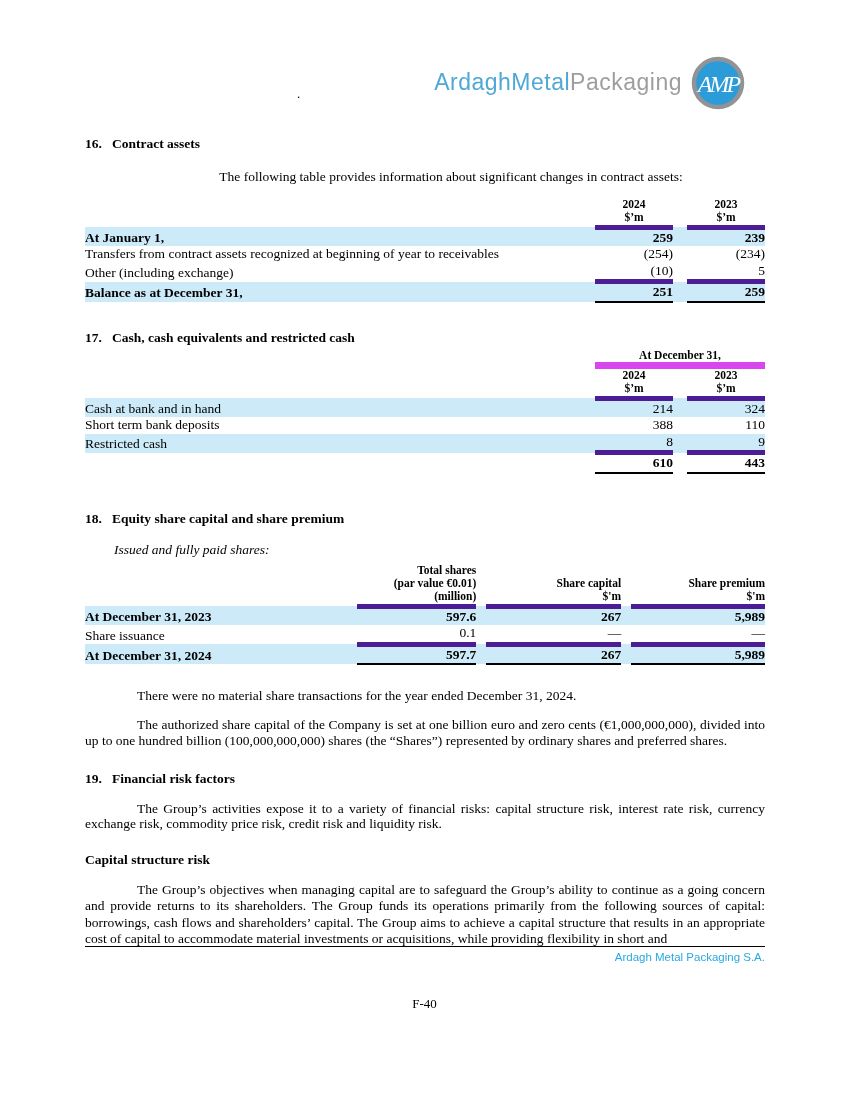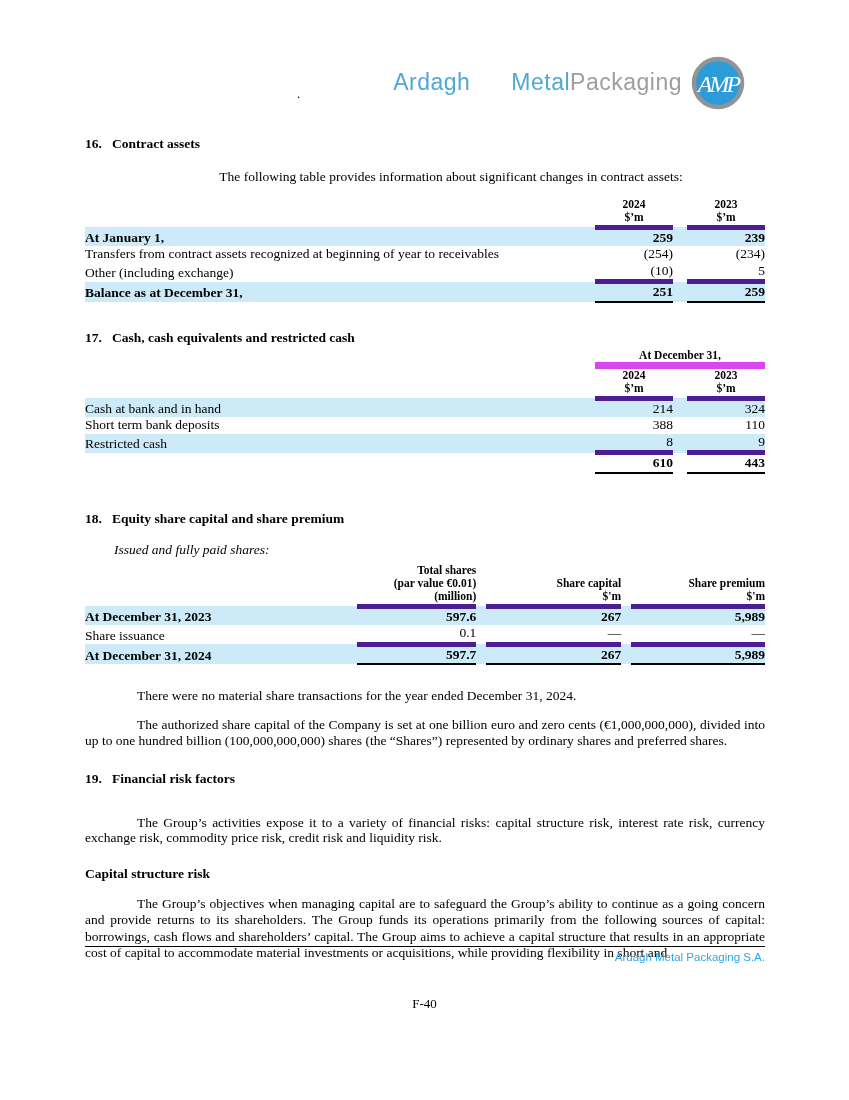--- a/index.html
+++ b/index.html
@@ -13,21 +13,21 @@
   html,body{margin:0;padding:0;}
   body{
     width:849px;height:1100px;position:relative;background:#fff;color:#000;
     font-family:"Liberation Serif",serif;font-size:13.5px;
     overflow:hidden;
   }
   .content{padding:0 84px 0 85px;}
   
   .header{height:110px;padding-top:55px;box-sizing:border-box;display:flex;justify-content:flex-end;align-items:center;padding-right:104px;gap:9px;}
   .logo-text{font-family:"Liberation Sans",sans-serif;font-size:23px;letter-spacing:.5px;white-space:nowrap;}
-  .logo-text .blue{color:var(--logo-blue);margin-left:41px;}
+  .logo-text .blue{color:var(--logo-blue);}
   .logo-text .gray{color:var(--logo-gray);}
   .stray-dot{position:absolute;left:297px;top:86px;font-size:13px;}
   
   .sec-heading{font-weight:bold;font-size:13.5px;line-height:16px;}
   .sec-heading .num{display:inline-block;width:27px;}
   .sub-heading{font-weight:bold;font-size:13.5px;line-height:16px;}
   .para{line-height:15.8px;text-align:justify;}
   .para.indent{text-indent:52px;}
   .italic-line{font-style:italic;text-indent:29px;}
   
@@ -51,21 +51,21 @@
   #intro16{margin-top:17px;text-indent:52px;text-align:center;}
   #table16{margin-top:13px;}
   #h17{margin-top:27px;}
   #table17{margin-top:2px;}
   #h18{margin-top:37px;}
   #sub18{margin-top:15px;}
   #table18{margin-top:6px;}
   #paraA{margin-top:23px;text-align:left;}
   #paraB{margin-top:13px;}
   #h19{margin-top:22px;}
-  #paraC{margin-top:28px;}
+  #paraC{margin-top:14px;}
   #hcap{margin-top:20px;}
   #paraD{margin-top:14px;line-height:16.2px;}
   
   .footer-rule{position:absolute;left:85px;right:84px;top:946px;border-top:1px solid #000;}
   .footer-company{position:absolute;right:84px;top:951px;font-family:"Liberation Sans",sans-serif;font-size:11.5px;color:var(--footer-blue);}
   .page-number{position:absolute;left:0;right:0;top:996px;text-align:center;font-size:13px;}
 </style>
 </head>
 <body>
 

